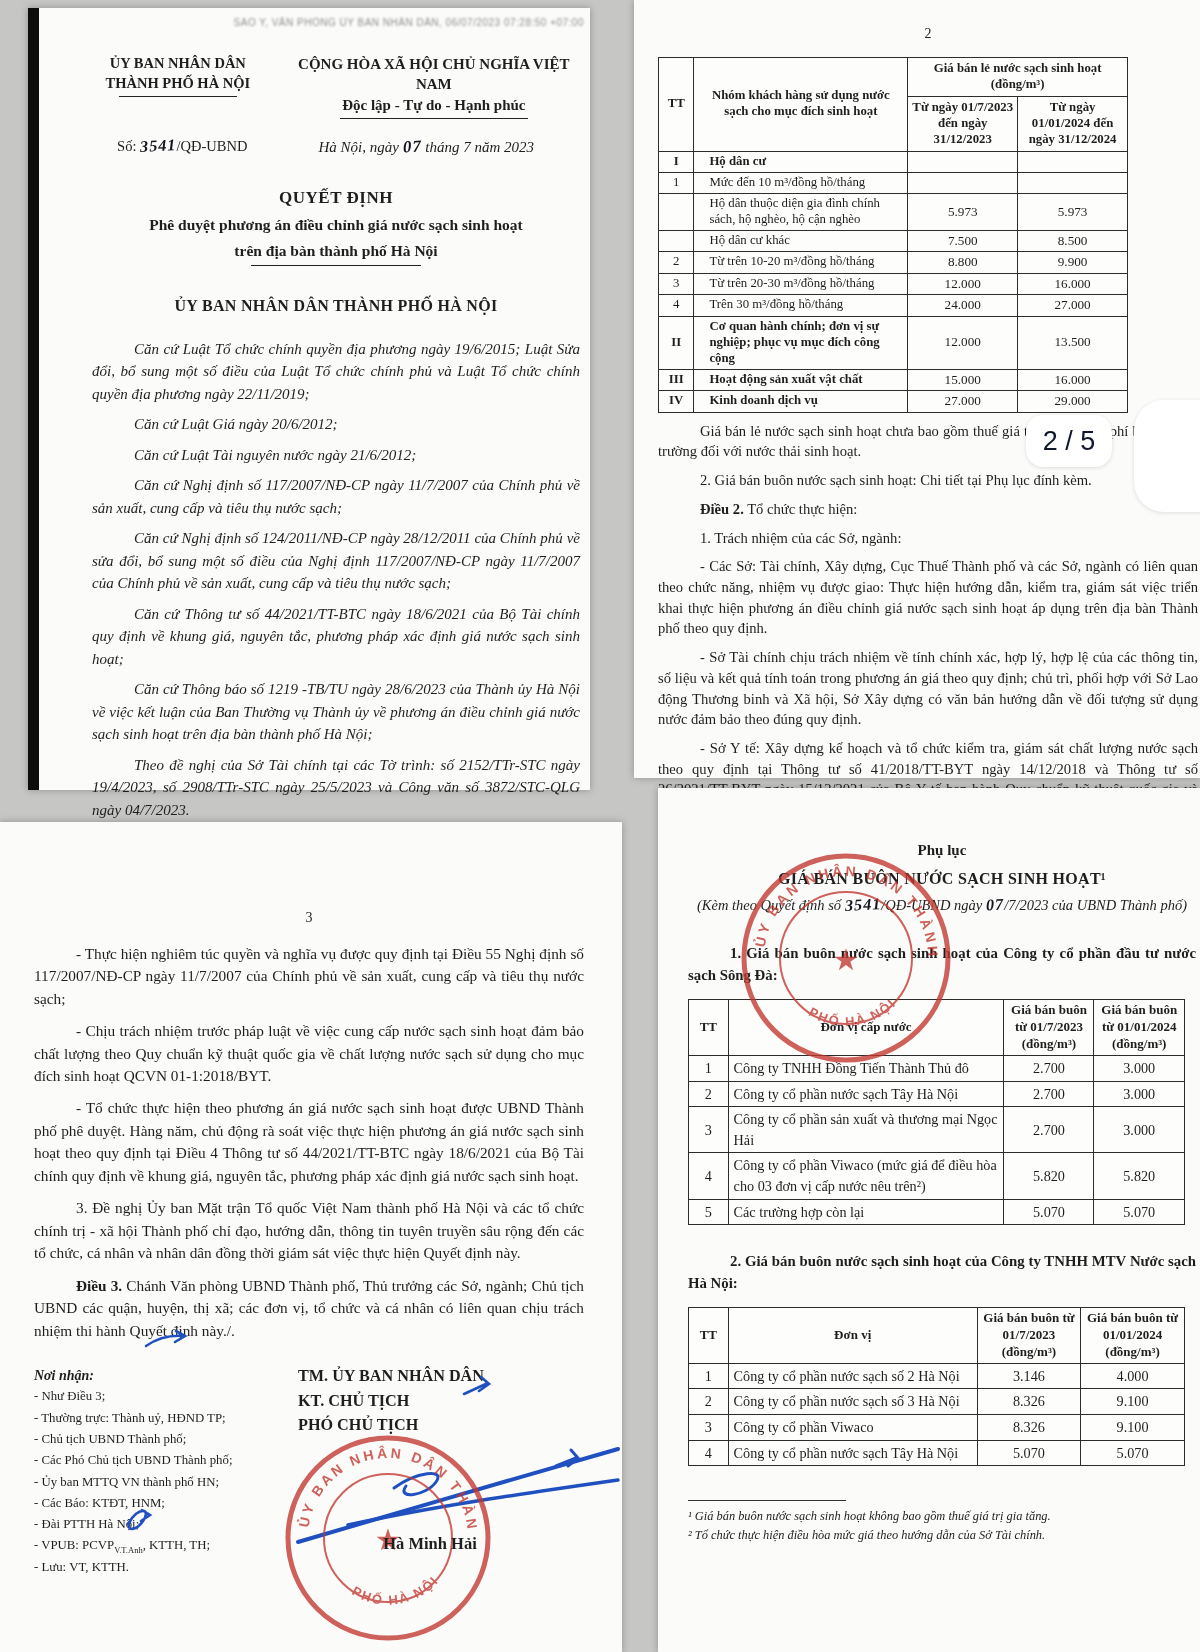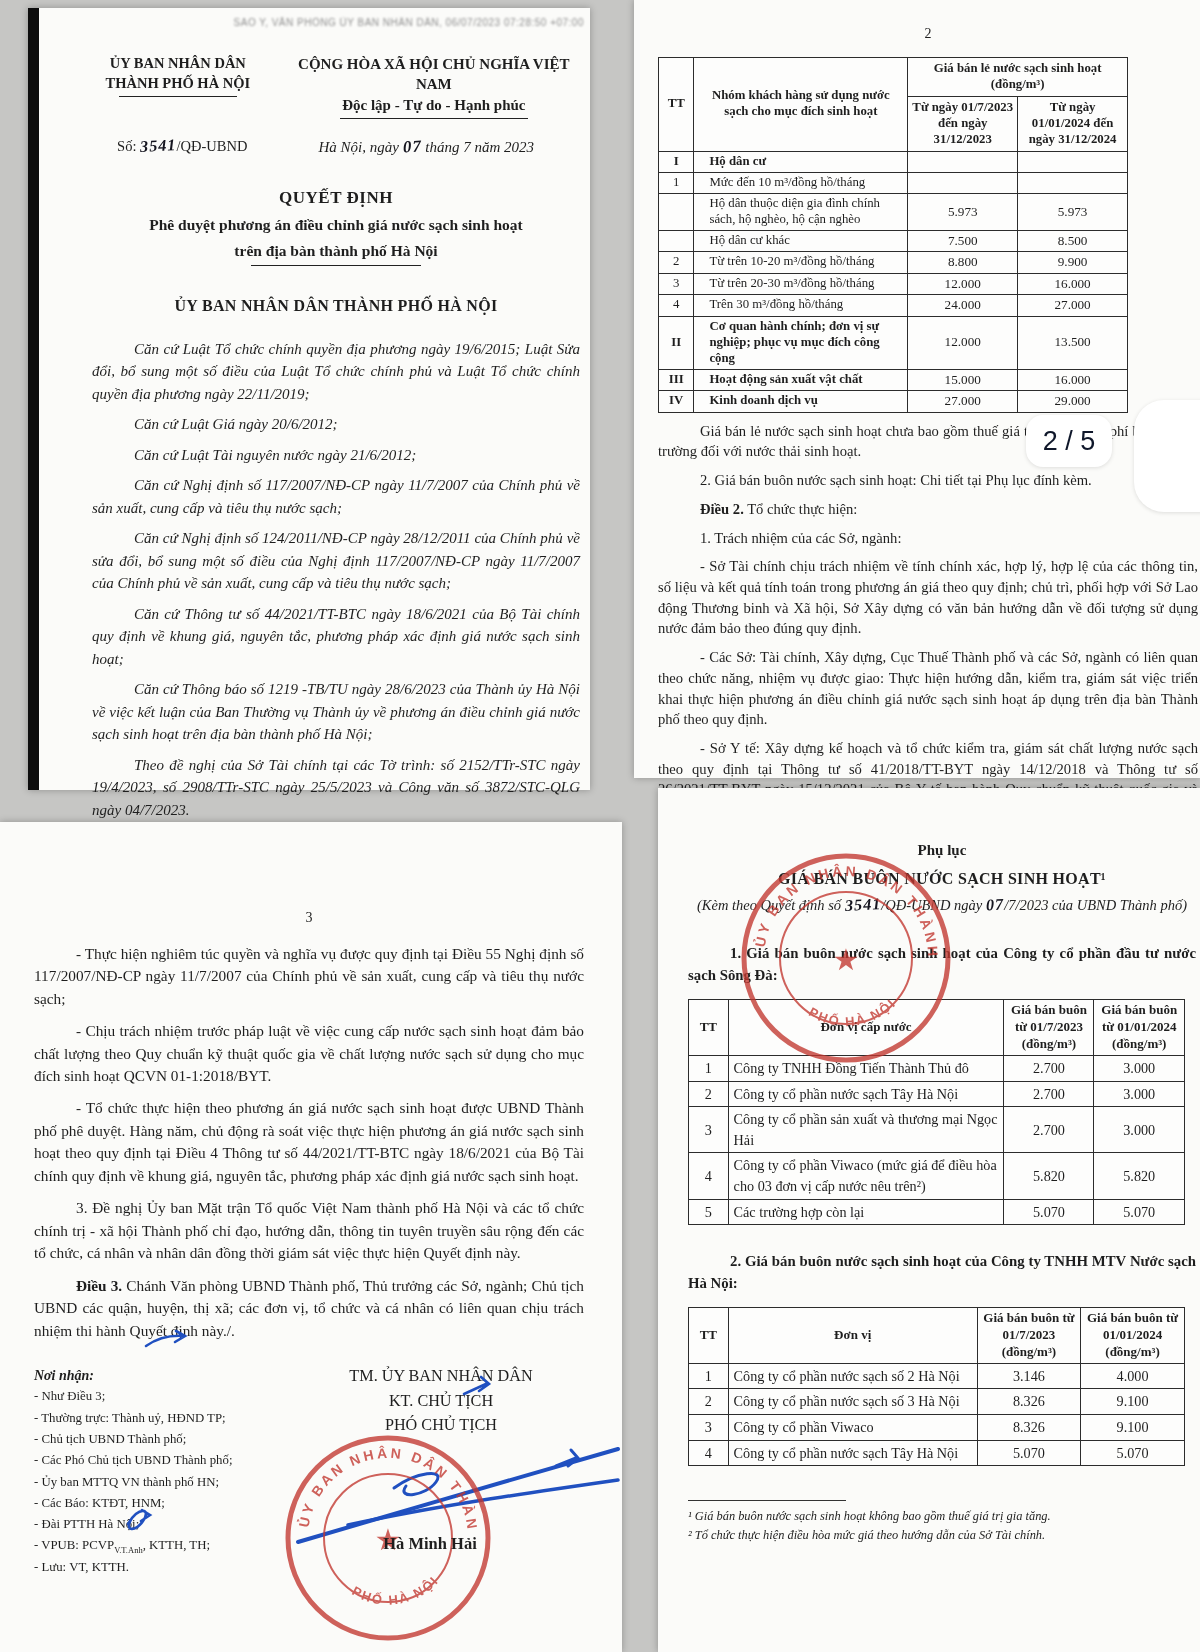--- a/index.html
+++ b/index.html
@@ -59,21 +59,21 @@
   .p2-paras p.body{margin:8px 0;}
 
   
   .p3-inner{padding:86px 38px 0 34px;font-size:15.3px;line-height:1.47;position:relative;}
   .p3-paras p.body{margin:10px 0;}
   .bottom-row{display:flex;margin-top:22px;}
   .noi-nhan{width:48%;font-size:12.8px;line-height:1.5;}
   .noi-nhan .nn-label{font-weight:bold;font-style:italic;font-size:14px;}
   .noi-nhan div{margin:1px 0;}
   .noi-nhan sub{font-size:8.5px;}
-  .sign-block{width:52%;text-align:center;font-weight:normal;font-size:16.2px;line-height:1.5;}
+  .sign-block{width:52%;text-align:left;font-weight:bold;font-size:16.2px;line-height:1.5;}
   .signer-name{position:absolute;left:320px;top:712px;width:220px;text-align:center;
                font-weight:bold;font-size:16.5px;z-index:5;}
   .overlay{position:absolute;left:0;top:0;width:100%;height:100%;pointer-events:none;}
 
   
   .p4-inner{padding:52px 4px 0 30px;font-size:14.8px;line-height:1.45;position:relative;}
   .appx-label{text-align:center;font-weight:bold;font-size:15px;}
   .appx-title{text-align:center;font-weight:bold;font-size:16px;margin-top:5px;letter-spacing:.3px;font-family:Liberation Serif, serif;}
   .appx-sub{text-align:center;font-style:italic;font-size:14.5px;margin-top:4px;}
   .sec-head{font-weight:bold;text-align:justify;text-indent:42px;margin:26px 0 6px;}
@@ -241,22 +241,22 @@
             <td class="num">29.000</td>
           </tr>
         </tbody>
     </table>
     <div class="p2-paras">
 
     <p class="body"><b class="lead"></b> <span>Giá bán lẻ nước sạch sinh hoạt chưa bao gồm thuế giá trị gia tăng và phí bảo vệ môi trường đối với nước thải sinh hoạt.</span></p>
         <p class="body"><b class="lead"></b> <span>2. Giá bán buôn nước sạch sinh hoạt: Chi tiết tại Phụ lục đính kèm.</span></p>
         <p class="body"><b class="lead">Điều 2.</b> <span>Tổ chức thực hiện:</span></p>
         <p class="body"><b class="lead"></b> <span>1. Trách nhiệm của các Sở, ngành:</span></p>
+        <p class="body"><b class="lead"></b> <span>- Các Sở: Tài chính, Xây dựng, Cục Thuế Thành phố và các Sở, ngành có liên quan theo chức năng, nhiệm vụ được giao: Thực hiện hướng dẫn, kiểm tra, giám sát việc triển khai thực hiện phương án điều chỉnh giá nước sạch sinh hoạt áp dụng trên địa bàn Thành phố theo quy định.</span></p>
         <p class="body"><b class="lead"></b> <span>- Sở Tài chính chịu trách nhiệm về tính chính xác, hợp lý, hợp lệ của các thông tin, số liệu và kết quả tính toán trong phương án giá theo quy định; chủ trì, phối hợp với Sở Lao động Thương binh và Xã hội, Sở Xây dựng có văn bản hướng dẫn về đối tượng sử dụng nước đảm bảo theo đúng quy định.</span></p>
-        <p class="body"><b class="lead"></b> <span>- Các Sở: Tài chính, Xây dựng, Cục Thuế Thành phố và các Sở, ngành có liên quan theo chức năng, nhiệm vụ được giao: Thực hiện hướng dẫn, kiểm tra, giám sát việc triển khai thực hiện phương án điều chỉnh giá nước sạch sinh hoạt áp dụng trên địa bàn Thành phố theo quy định.</span></p>
         <p class="body"><b class="lead"></b> <span>- Sở Y tế: Xây dựng kế hoạch và tổ chức kiểm tra, giám sát chất lượng nước sạch theo quy định tại Thông tư số 41/2018/TT-BYT ngày 14/12/2018 và Thông tư số 26/2021/TT-BYT ngày 15/12/2021 của Bộ Y tế ban hành Quy chuẩn kỹ thuật quốc gia và quy định kiểm tra, giám sát chất lượng nước sạch sử dụng cho mục đích sinh hoạt và pháp luật chuyên ngành có liên quan.</span></p>
         <p class="body"><b class="lead"></b> <span>2. Giao các đơn vị cấp nước:</span></p>
       </div>
   </div>
 </div>
 
 <div class="page" id="page3">
   <div class="p3-inner">
     <div class="pageno">3</div>
     <div class="p3-paras" style="margin-top:14px;">

